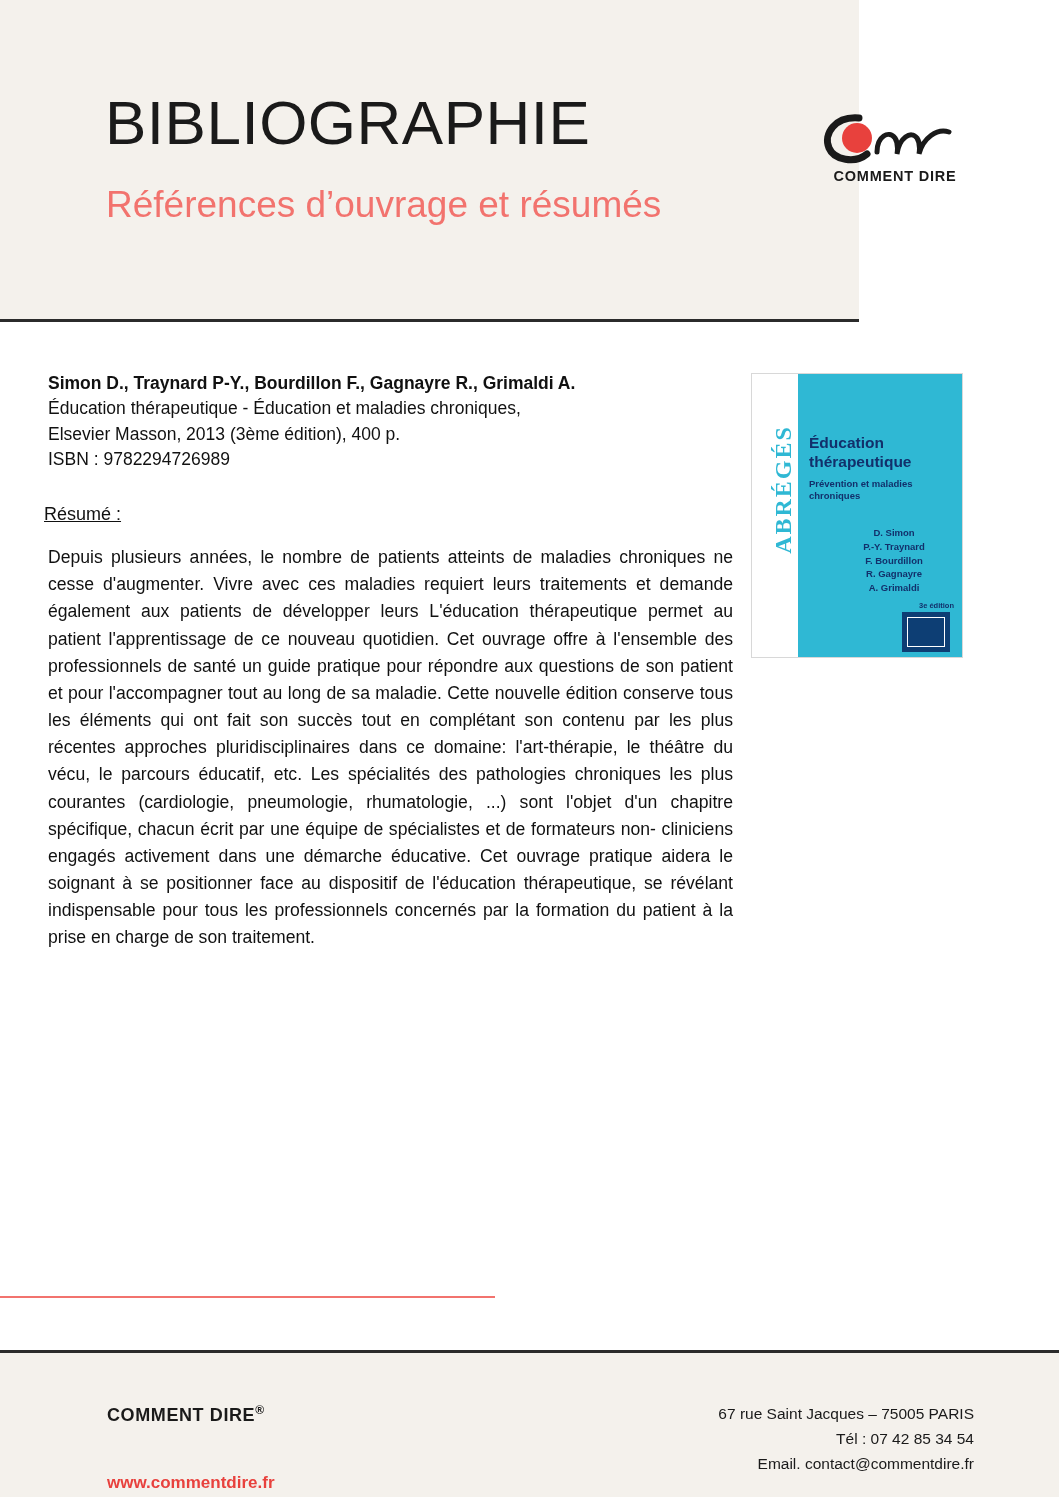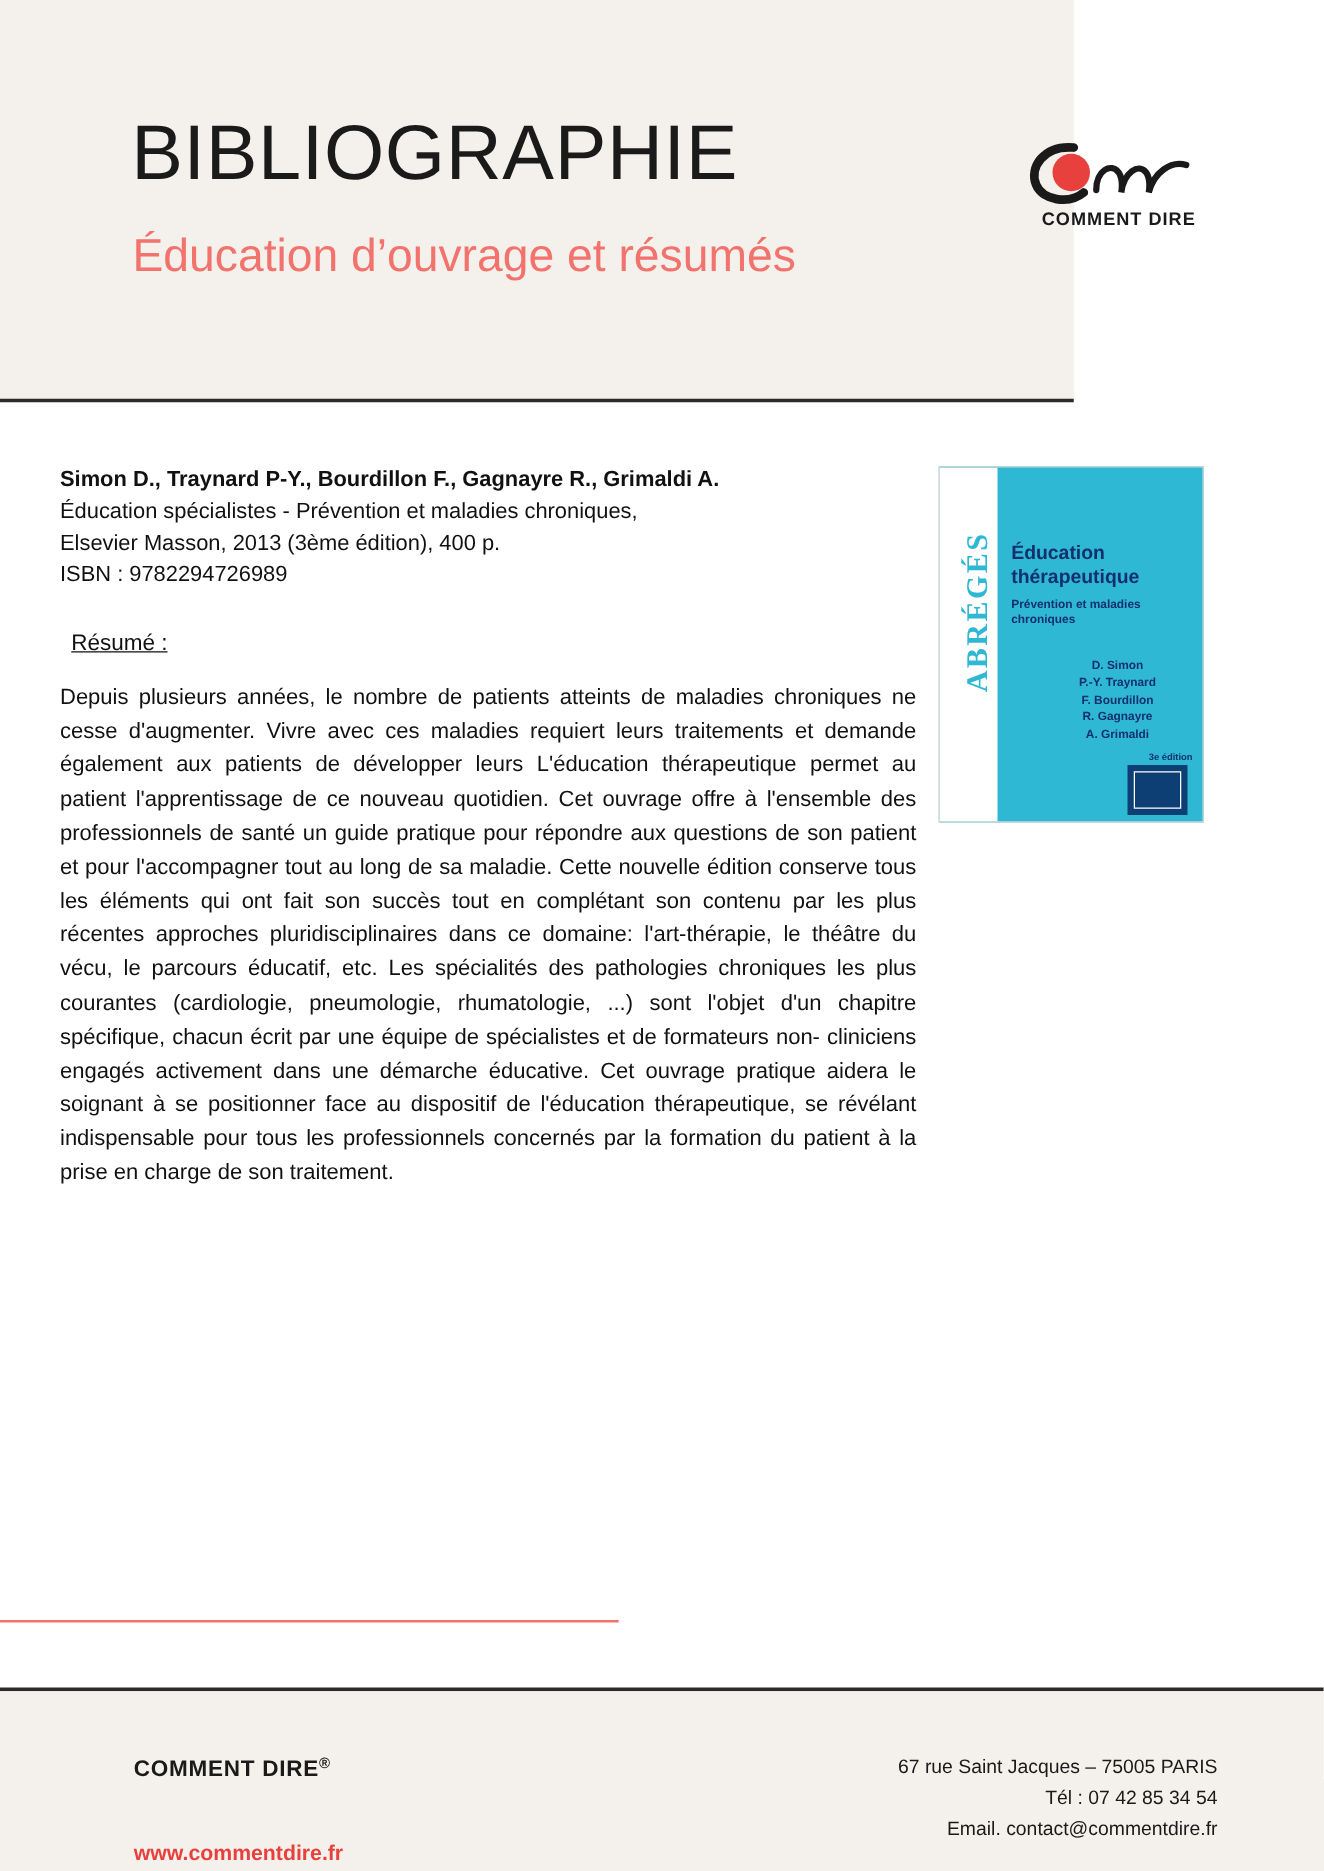--- a/index.html
+++ b/index.html
@@ -105,21 +105,21 @@
     line-height: 1.45;
   }
   .ref-line {
     font-size: 17.5px;
     color: #111;
     line-height: 1.45;
   }
 
   .resume-label {
     position: absolute;
-    left: 57px;
+    left: 44px;
     top: 182px;
     font-size: 18px;
     color: #111;
     text-decoration: underline;
     text-align: center;
   }
 
   .resume-text {
     position: absolute;
     left: 48px;
@@ -280,39 +280,39 @@
     color: #1a1a1a;
   }
 </style>
 </head>
 <body>
 
 <div class="page">
 
   <div class="header">
     <div class="header-title">BIBLIOGRAPHIE</div>
-    <div class="header-subtitle">Éducation d’ouvrage et résumés</div>
+    <div class="header-subtitle">Références d’ouvrage et résumés</div>
 
     <div class="logo">
       <div class="logo-mark">
         <svg width="160" height="62" viewBox="0 0 160 62" xmlns="http://www.w3.org/2000/svg">
           <path d="M44 10 C20 8, 8 26, 14 40 C19 52, 40 56, 52 46" stroke="#1a1a1a" stroke-width="7" fill="none" stroke-linecap="round"></path>
           <circle cx="42" cy="30" r="15" fill="#e8413d"></circle>
           <path d="M62 44 C62 28, 74 22, 80 30 C84 36, 82 46, 82 46 C84 30, 96 22, 102 30 C106 36, 104 46, 104 46 C108 30, 122 20, 134 24" stroke="#1a1a1a" stroke-width="5" fill="none" stroke-linecap="round"></path>
         </svg>
       </div>
       <div class="logo-text">COMMENT DIRE</div>
     </div>
   </div>
 
   <div class="content">
 
     <div class="ref-block">
       <div class="ref-authors">Simon D., Traynard P-Y., Bourdillon F., Gagnayre R., Grimaldi A.</div>
-      <div class="ref-line">Éducation spécialistes - Prévention et maladies chroniques,</div>
+      <div class="ref-line">Éducation thérapeutique - Éducation et maladies chroniques,</div>
       <div class="ref-line">Elsevier Masson, 2013 (3ème édition), 400 p.</div>
       <div class="ref-line">ISBN : 9782294726989</div>
     </div>
 
     <div class="resume-label">Résumé :</div>
     <div class="resume-text">Depuis plusieurs années, le nombre de patients atteints de maladies chroniques ne cesse d'augmenter. Vivre avec ces maladies requiert leurs traitements et demande également aux patients de développer leurs L'éducation thérapeutique permet au patient l'apprentissage de ce nouveau quotidien. Cet ouvrage offre à l'ensemble des professionnels de santé un guide pratique pour répondre aux questions de son patient et pour l'accompagner tout au long de sa maladie. Cette nouvelle édition conserve tous les éléments qui ont fait son succès tout en complétant son contenu par les plus récentes approches pluridisciplinaires dans ce domaine: l'art-thérapie, le théâtre du vécu, le parcours éducatif, etc. Les spécialités des pathologies chroniques les plus courantes (cardiologie, pneumologie, rhumatologie, ...) sont l'objet d'un chapitre spécifique, chacun écrit par une équipe de spécialistes et de formateurs non- cliniciens engagés activement dans une démarche éducative. Cet ouvrage pratique aidera le soignant à se positionner face au dispositif de l'éducation thérapeutique, se révélant indispensable pour tous les professionnels concernés par la formation du patient à la prise en charge de son traitement.</div>
 
     <div class="book">
       <div class="book-spine">
         <div class="book-spine-text">ABRÉGÉS</div>

